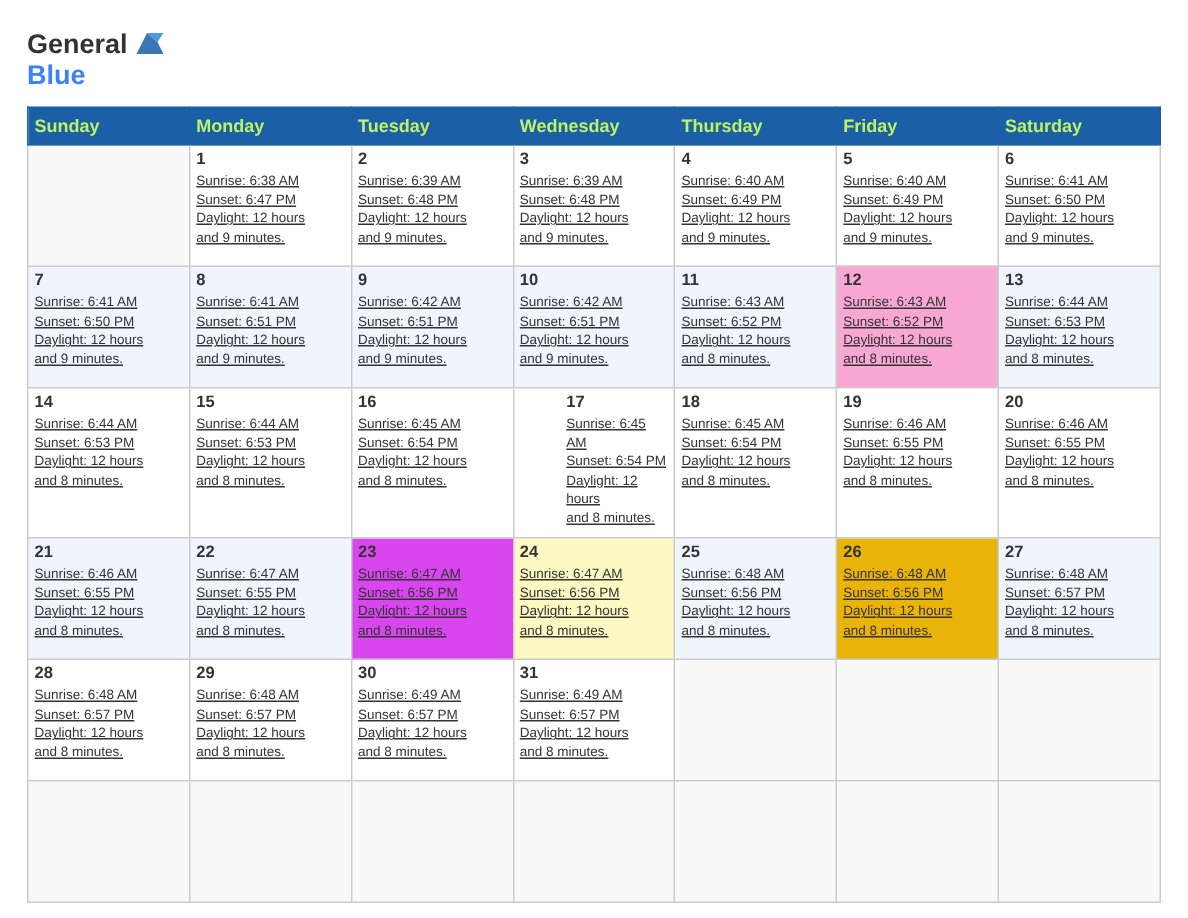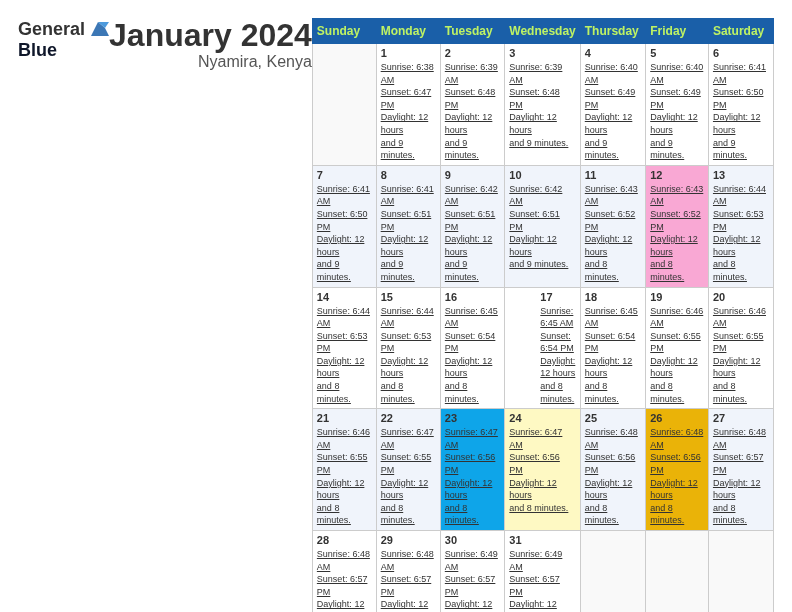--- a/index.html
+++ b/index.html
@@ -8,41 +8,41 @@
       background: #fff;
       width: 792px;
       height: 612px;
       overflow: hidden;
     }
     .page {
       width: 792px;
       height: 612px;
       padding: 18px 18px 10px 18px;
       display: flex;
-      flex-direction: row;
+      flex-direction: column;
     }
     .header {
       display: flex;
       justify-content: space-between;
       align-items: flex-start;
       margin-bottom: 10px;
     }
     .logo {
       display: flex;
       align-items: center;
     }
     .logo-text-general {
       font-size: 18px;
       font-weight: bold;
       color: #333;
     }
     .logo-text-blue {
       font-size: 18px;
       font-weight: bold;
-      color: #0f172a;
+      color: #3b82f6;
     }
     .logo-icon {
       width: 22px;
       height: 22px;
       margin-left: 2px;
     }
     .title-block {
       text-align: right;
     }
     .month-title {
@@ -105,24 +105,20 @@
         <div style="display:flex;align-items:center;">
           <span class="logo-text-general">General</span>
           <svg class="logo-icon" viewBox="0 0 22 22">
             <polygon points="4,18 11,4 18,10 22,18" fill="#1a5fa8" opacity="0.85"></polygon>
             <polygon points="11,4 18,10 22,4" fill="#3a8fd8" opacity="0.9"></polygon>
           </svg>
         </div>
         <span class="logo-text-blue">Blue</span>
       </div>
     </div>
-    <div class="title-block">
-      <div class="month-title">January 2024</div>
-      <div class="location">Nyamira, Kenya</div>
-    </div>
   </div>
 
   <table class="calendar-table">
     <thead>
       <tr>
         <th>Sunday</th>
         <th>Monday</th>
         <th>Tuesday</th>
         <th>Wednesday</th>
         <th>Thursday</th>
@@ -154,21 +150,21 @@
           <td style="background-color: rgb(255, 255, 255);"><span class="day-number">15</span><span class="day-info">Sunrise: 6:44 AM<br>Sunset: 6:53 PM<br>Daylight: 12 hours <br>and 8 minutes.</span></td>
           <td style="background-color: rgb(255, 255, 255);"><span class="day-number">16</span><span class="day-info">Sunrise: 6:45 AM<br>Sunset: 6:54 PM<br>Daylight: 12 hours <br>and 8 minutes.</span></td>
           <td style="background-color: rgb(255, 255, 255); padding-left: 35px;"><span class="day-number">17</span><span class="day-info">Sunrise: 6:45 AM<br>Sunset: 6:54 PM<br>Daylight: 12 hours <br>and 8 minutes.</span></td>
           <td style="background-color: rgb(255, 255, 255);"><span class="day-number">18</span><span class="day-info">Sunrise: 6:45 AM<br>Sunset: 6:54 PM<br>Daylight: 12 hours <br>and 8 minutes.</span></td>
           <td style="background-color: rgb(255, 255, 255);"><span class="day-number">19</span><span class="day-info">Sunrise: 6:46 AM<br>Sunset: 6:55 PM<br>Daylight: 12 hours <br>and 8 minutes.</span></td>
           <td style="background-color: rgb(255, 255, 255);"><span class="day-number">20</span><span class="day-info">Sunrise: 6:46 AM<br>Sunset: 6:55 PM<br>Daylight: 12 hours <br>and 8 minutes.</span></td>
         </tr>
         <tr>
           <td style="background-color: rgb(240, 244, 251);"><span class="day-number">21</span><span class="day-info">Sunrise: 6:46 AM<br>Sunset: 6:55 PM<br>Daylight: 12 hours <br>and 8 minutes.</span></td>
           <td style="background-color: rgb(240, 244, 251);"><span class="day-number">22</span><span class="day-info">Sunrise: 6:47 AM<br>Sunset: 6:55 PM<br>Daylight: 12 hours <br>and 8 minutes.</span></td>
-          <td style="background-color: #0ea5e9; margin-top: 31px;"><span class="day-number">23</span><span class="day-info">Sunrise: 6:47 AM<br>Sunset: 6:56 PM<br>Daylight: 12 hours <br>and 8 minutes.</span></td>
+          <td style="background-color: #d946ef; margin-top: 31px;"><span class="day-number">23</span><span class="day-info">Sunrise: 6:47 AM<br>Sunset: 6:56 PM<br>Daylight: 12 hours <br>and 8 minutes.</span></td>
           <td style="background-color: #fef9c3;"><span class="day-number">24</span><span class="day-info">Sunrise: 6:47 AM<br>Sunset: 6:56 PM<br>Daylight: 12 hours <br>and 8 minutes.</span></td>
           <td style="background-color: rgb(240, 244, 251);"><span class="day-number">25</span><span class="day-info">Sunrise: 6:48 AM<br>Sunset: 6:56 PM<br>Daylight: 12 hours <br>and 8 minutes.</span></td>
           <td style="background-color: #eab308;"><span class="day-number">26</span><span class="day-info">Sunrise: 6:48 AM<br>Sunset: 6:56 PM<br>Daylight: 12 hours <br>and 8 minutes.</span></td>
           <td style="background-color: rgb(240, 244, 251);"><span class="day-number">27</span><span class="day-info">Sunrise: 6:48 AM<br>Sunset: 6:57 PM<br>Daylight: 12 hours <br>and 8 minutes.</span></td>
         </tr>
         <tr>
           <td style="background-color: rgb(255, 255, 255);"><span class="day-number">28</span><span class="day-info">Sunrise: 6:48 AM<br>Sunset: 6:57 PM<br>Daylight: 12 hours <br>and 8 minutes.</span></td>
           <td style="background-color: rgb(255, 255, 255);"><span class="day-number">29</span><span class="day-info">Sunrise: 6:48 AM<br>Sunset: 6:57 PM<br>Daylight: 12 hours <br>and 8 minutes.</span></td>
           <td style="background-color: rgb(255, 255, 255);"><span class="day-number">30</span><span class="day-info">Sunrise: 6:49 AM<br>Sunset: 6:57 PM<br>Daylight: 12 hours <br>and 8 minutes.</span></td>
           <td style="background-color: rgb(255, 255, 255);"><span class="day-number">31</span><span class="day-info">Sunrise: 6:49 AM<br>Sunset: 6:57 PM<br>Daylight: 12 hours <br>and 8 minutes.</span></td>

